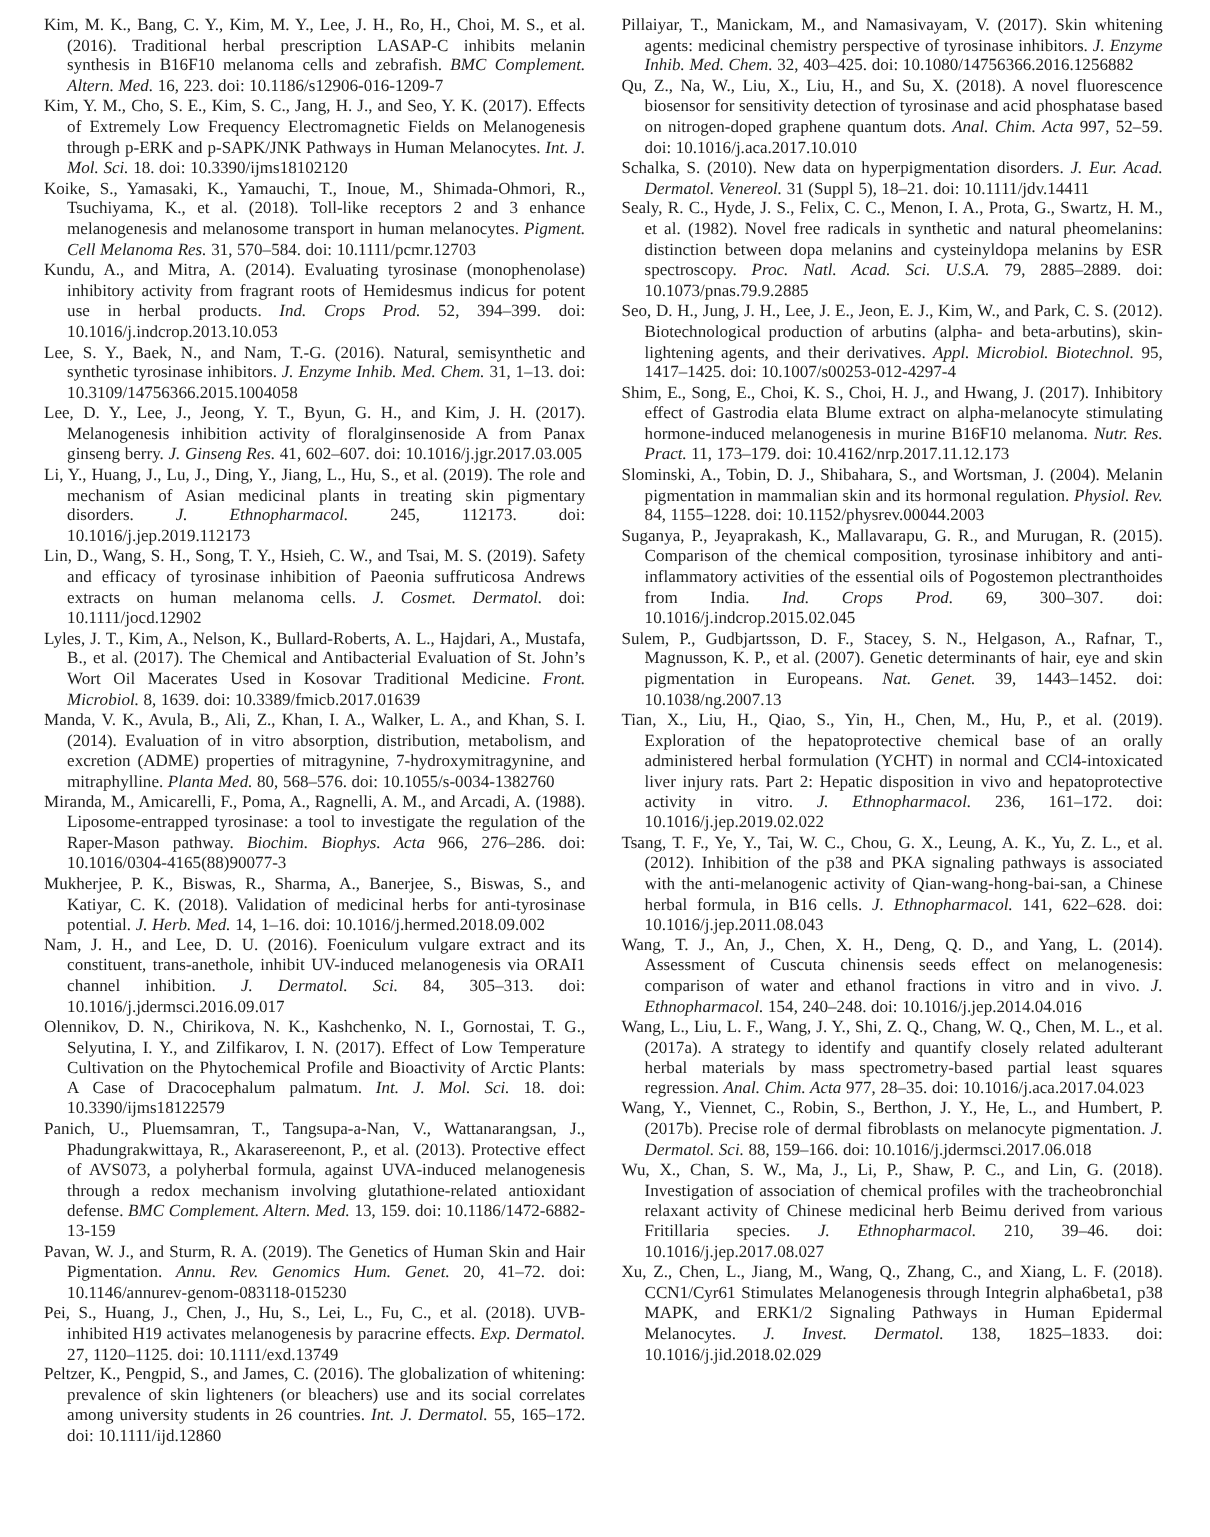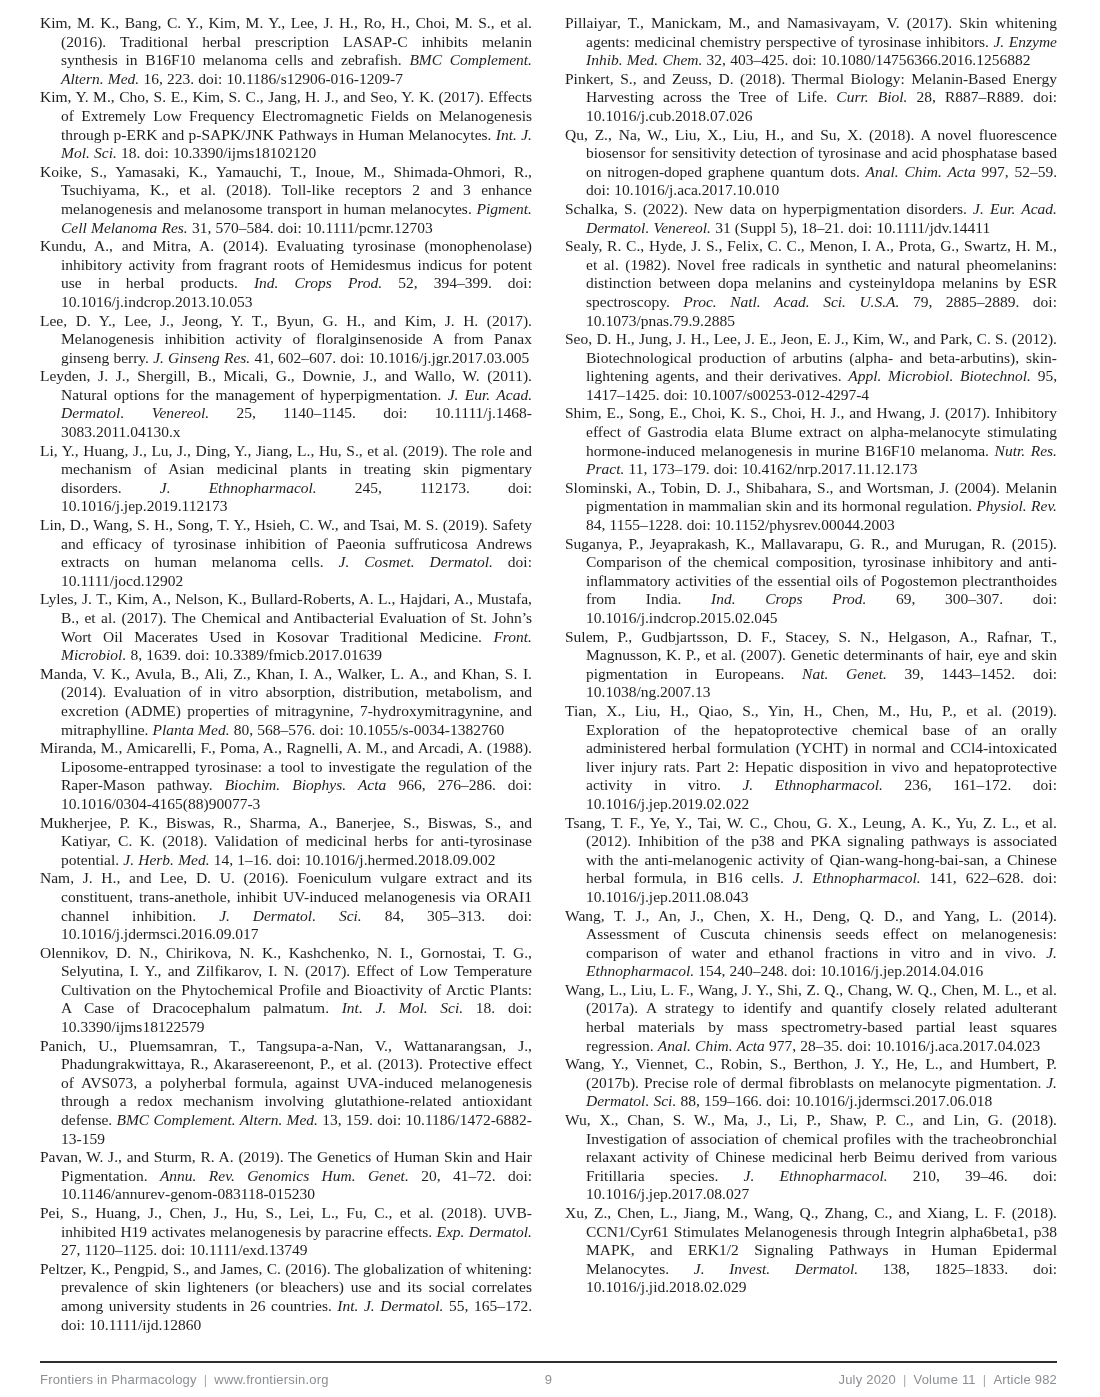--- a/index.html
+++ b/index.html
@@ -72,62 +72,49 @@
 <body>
 
 <div class="page">
 
   <div class="columns">
     <div class="col" id="col-left">
         <p class="ref"><span>Kim, M. K., Bang, C. Y., Kim, M. Y., Lee, J. H., Ro, H., Choi, M. S., et al. (2016). Traditional herbal prescription LASAP-C inhibits melanin synthesis in B16F10 melanoma cells and zebrafish. </span><i>BMC Complement. Altern. Med.</i><span> 16, 223. doi: 10.1186/s12906-016-1209-7</span></p>
         <p class="ref"><span>Kim, Y. M., Cho, S. E., Kim, S. C., Jang, H. J., and Seo, Y. K. (2017). Effects of Extremely Low Frequency Electromagnetic Fields on Melanogenesis through p-ERK and p-SAPK/JNK Pathways in Human Melanocytes. </span><i>Int. J. Mol. Sci.</i><span> 18. doi: 10.3390/ijms18102120</span></p>
         <p class="ref"><span>Koike, S., Yamasaki, K., Yamauchi, T., Inoue, M., Shimada-Ohmori, R., Tsuchiyama, K., et al. (2018). Toll-like receptors 2 and 3 enhance melanogenesis and melanosome transport in human melanocytes. </span><i>Pigment. Cell Melanoma Res.</i><span> 31, 570–584. doi: 10.1111/pcmr.12703</span></p>
         <p class="ref"><span>Kundu, A., and Mitra, A. (2014). Evaluating tyrosinase (monophenolase) inhibitory activity from fragrant roots of Hemidesmus indicus for potent use in herbal products. </span><i>Ind. Crops Prod.</i><span> 52, 394–399. doi: 10.1016/j.indcrop.2013.10.053</span></p>
+        <p class="ref"><span>Lee, S. Y., Baek, N., and Nam, T.-G. (2016). Natural, semisynthetic and synthetic tyrosinase inhibitors. </span><i>J. Enzyme Inhib. Med. Chem.</i><span> 31, 1–13. doi: 10.3109/14756366.2015.1004058</span></p>
         <p class="ref"><span>Lee, D. Y., Lee, J., Jeong, Y. T., Byun, G. H., and Kim, J. H. (2017). Melanogenesis inhibition activity of floralginsenoside A from Panax ginseng berry. </span><i>J. Ginseng Res.</i><span> 41, 602–607. doi: 10.1016/j.jgr.2017.03.005</span></p>
-        <p class="ref"><span>Leyden, J. J., Shergill, B., Micali, G., Downie, J., and Wallo, W. (2011). Natural options for the management of hyperpigmentation. </span><i>J. Eur. Acad. Dermatol. Venereol.</i><span> 25, 1140–1145. doi: 10.1111/j.1468-3083.2011.04130.x</span></p>
         <p class="ref"><span>Li, Y., Huang, J., Lu, J., Ding, Y., Jiang, L., Hu, S., et al. (2019). The role and mechanism of Asian medicinal plants in treating skin pigmentary disorders. </span><i>J. Ethnopharmacol.</i><span> 245, 112173. doi: 10.1016/j.jep.2019.112173</span></p>
         <p class="ref"><span>Lin, D., Wang, S. H., Song, T. Y., Hsieh, C. W., and Tsai, M. S. (2019). Safety and efficacy of tyrosinase inhibition of Paeonia suffruticosa Andrews extracts on human melanoma cells. </span><i>J. Cosmet. Dermatol.</i><span> doi: 10.1111/jocd.12902</span></p>
         <p class="ref"><span>Lyles, J. T., Kim, A., Nelson, K., Bullard-Roberts, A. L., Hajdari, A., Mustafa, B., et al. (2017). The Chemical and Antibacterial Evaluation of St. John’s Wort Oil Macerates Used in Kosovar Traditional Medicine. </span><i>Front. Microbiol.</i><span> 8, 1639. doi: 10.3389/fmicb.2017.01639</span></p>
         <p class="ref"><span>Manda, V. K., Avula, B., Ali, Z., Khan, I. A., Walker, L. A., and Khan, S. I. (2014). Evaluation of in vitro absorption, distribution, metabolism, and excretion (ADME) properties of mitragynine, 7-hydroxymitragynine, and mitraphylline. </span><i>Planta Med.</i><span> 80, 568–576. doi: 10.1055/s-0034-1382760</span></p>
         <p class="ref"><span>Miranda, M., Amicarelli, F., Poma, A., Ragnelli, A. M., and Arcadi, A. (1988). Liposome-entrapped tyrosinase: a tool to investigate the regulation of the Raper-Mason pathway. </span><i>Biochim. Biophys. Acta</i><span> 966, 276–286. doi: 10.1016/0304-4165(88)90077-3</span></p>
         <p class="ref"><span>Mukherjee, P. K., Biswas, R., Sharma, A., Banerjee, S., Biswas, S., and Katiyar, C. K. (2018). Validation of medicinal herbs for anti-tyrosinase potential. </span><i>J. Herb. Med.</i><span> 14, 1–16. doi: 10.1016/j.hermed.2018.09.002</span></p>
         <p class="ref"><span>Nam, J. H., and Lee, D. U. (2016). Foeniculum vulgare extract and its constituent, trans-anethole, inhibit UV-induced melanogenesis via ORAI1 channel inhibition. </span><i>J. Dermatol. Sci.</i><span> 84, 305–313. doi: 10.1016/j.jdermsci.2016.09.017</span></p>
         <p class="ref"><span>Olennikov, D. N., Chirikova, N. K., Kashchenko, N. I., Gornostai, T. G., Selyutina, I. Y., and Zilfikarov, I. N. (2017). Effect of Low Temperature Cultivation on the Phytochemical Profile and Bioactivity of Arctic Plants: A Case of Dracocephalum palmatum. </span><i>Int. J. Mol. Sci.</i><span> 18. doi: 10.3390/ijms18122579</span></p>
         <p class="ref"><span>Panich, U., Pluemsamran, T., Tangsupa-a-Nan, V., Wattanarangsan, J., Phadungrakwittaya, R., Akarasereenont, P., et al. (2013). Protective effect of AVS073, a polyherbal formula, against UVA-induced melanogenesis through a redox mechanism involving glutathione-related antioxidant defense. </span><i>BMC Complement. Altern. Med.</i><span> 13, 159. doi: 10.1186/1472-6882-13-159</span></p>
         <p class="ref"><span>Pavan, W. J., and Sturm, R. A. (2019). The Genetics of Human Skin and Hair Pigmentation. </span><i>Annu. Rev. Genomics Hum. Genet.</i><span> 20, 41–72. doi: 10.1146/annurev-genom-083118-015230</span></p>
         <p class="ref"><span>Pei, S., Huang, J., Chen, J., Hu, S., Lei, L., Fu, C., et al. (2018). UVB-inhibited H19 activates melanogenesis by paracrine effects. </span><i>Exp. Dermatol.</i><span> 27, 1120–1125. doi: 10.1111/exd.13749</span></p>
         <p class="ref"><span>Peltzer, K., Pengpid, S., and James, C. (2016). The globalization of whitening: prevalence of skin lighteners (or bleachers) use and its social correlates among university students in 26 countries. </span><i>Int. J. Dermatol.</i><span> 55, 165–172. doi: 10.1111/ijd.12860</span></p>
       </div>
     <div class="col" id="col-right">
         <p class="ref"><span>Pillaiyar, T., Manickam, M., and Namasivayam, V. (2017). Skin whitening agents: medicinal chemistry perspective of tyrosinase inhibitors. </span><i>J. Enzyme Inhib. Med. Chem.</i><span> 32, 403–425. doi: 10.1080/14756366.2016.1256882</span></p>
-        <p class="ref"><span>Pinkert, S., and Zeuss, D. (2018). Thermal Biology: Melanin-Based Energy Harvesting across the Tree of Life. </span><i>Curr. Biol.</i><span> 28, R887–R889. doi: 10.1016/j.cub.2018.07.026</span></p>
         <p class="ref"><span>Qu, Z., Na, W., Liu, X., Liu, H., and Su, X. (2018). A novel fluorescence biosensor for sensitivity detection of tyrosinase and acid phosphatase based on nitrogen-doped graphene quantum dots. </span><i>Anal. Chim. Acta</i><span> 997, 52–59. doi: 10.1016/j.aca.2017.10.010</span></p>
-        <p class="ref"><span>Schalka, S. (2022). New data on hyperpigmentation disorders. </span><i>J. Eur. Acad. Dermatol. Venereol.</i><span> 31 (Suppl 5), 18–21. doi: 10.1111/jdv.14411</span></p>
+        <p class="ref"><span>Schalka, S. (2010). New data on hyperpigmentation disorders. </span><i>J. Eur. Acad. Dermatol. Venereol.</i><span> 31 (Suppl 5), 18–21. doi: 10.1111/jdv.14411</span></p>
         <p class="ref"><span>Sealy, R. C., Hyde, J. S., Felix, C. C., Menon, I. A., Prota, G., Swartz, H. M., et al. (1982). Novel free radicals in synthetic and natural pheomelanins: distinction between dopa melanins and cysteinyldopa melanins by ESR spectroscopy. </span><i>Proc. Natl. Acad. Sci. U.S.A.</i><span> 79, 2885–2889. doi: 10.1073/pnas.79.9.2885</span></p>
         <p class="ref"><span>Seo, D. H., Jung, J. H., Lee, J. E., Jeon, E. J., Kim, W., and Park, C. S. (2012). Biotechnological production of arbutins (alpha- and beta-arbutins), skin-lightening agents, and their derivatives. </span><i>Appl. Microbiol. Biotechnol.</i><span> 95, 1417–1425. doi: 10.1007/s00253-012-4297-4</span></p>
         <p class="ref"><span>Shim, E., Song, E., Choi, K. S., Choi, H. J., and Hwang, J. (2017). Inhibitory effect of Gastrodia elata Blume extract on alpha-melanocyte stimulating hormone-induced melanogenesis in murine B16F10 melanoma. </span><i>Nutr. Res. Pract.</i><span> 11, 173–179. doi: 10.4162/nrp.2017.11.12.173</span></p>
         <p class="ref"><span>Slominski, A., Tobin, D. J., Shibahara, S., and Wortsman, J. (2004). Melanin pigmentation in mammalian skin and its hormonal regulation. </span><i>Physiol. Rev.</i><span> 84, 1155–1228. doi: 10.1152/physrev.00044.2003</span></p>
         <p class="ref"><span>Suganya, P., Jeyaprakash, K., Mallavarapu, G. R., and Murugan, R. (2015). Comparison of the chemical composition, tyrosinase inhibitory and anti-inflammatory activities of the essential oils of Pogostemon plectranthoides from India. </span><i>Ind. Crops Prod.</i><span> 69, 300–307. doi: 10.1016/j.indcrop.2015.02.045</span></p>
         <p class="ref"><span>Sulem, P., Gudbjartsson, D. F., Stacey, S. N., Helgason, A., Rafnar, T., Magnusson, K. P., et al. (2007). Genetic determinants of hair, eye and skin pigmentation in Europeans. </span><i>Nat. Genet.</i><span> 39, 1443–1452. doi: 10.1038/ng.2007.13</span></p>
         <p class="ref"><span>Tian, X., Liu, H., Qiao, S., Yin, H., Chen, M., Hu, P., et al. (2019). Exploration of the hepatoprotective chemical base of an orally administered herbal formulation (YCHT) in normal and CCl4-intoxicated liver injury rats. Part 2: Hepatic disposition in vivo and hepatoprotective activity in vitro. </span><i>J. Ethnopharmacol.</i><span> 236, 161–172. doi: 10.1016/j.jep.2019.02.022</span></p>
         <p class="ref"><span>Tsang, T. F., Ye, Y., Tai, W. C., Chou, G. X., Leung, A. K., Yu, Z. L., et al. (2012). Inhibition of the p38 and PKA signaling pathways is associated with the anti-melanogenic activity of Qian-wang-hong-bai-san, a Chinese herbal formula, in B16 cells. </span><i>J. Ethnopharmacol.</i><span> 141, 622–628. doi: 10.1016/j.jep.2011.08.043</span></p>
         <p class="ref"><span>Wang, T. J., An, J., Chen, X. H., Deng, Q. D., and Yang, L. (2014). Assessment of Cuscuta chinensis seeds effect on melanogenesis: comparison of water and ethanol fractions in vitro and in vivo. </span><i>J. Ethnopharmacol.</i><span> 154, 240–248. doi: 10.1016/j.jep.2014.04.016</span></p>
         <p class="ref"><span>Wang, L., Liu, L. F., Wang, J. Y., Shi, Z. Q., Chang, W. Q., Chen, M. L., et al. (2017a). A strategy to identify and quantify closely related adulterant herbal materials by mass spectrometry-based partial least squares regression. </span><i>Anal. Chim. Acta</i><span> 977, 28–35. doi: 10.1016/j.aca.2017.04.023</span></p>
         <p class="ref"><span>Wang, Y., Viennet, C., Robin, S., Berthon, J. Y., He, L., and Humbert, P. (2017b). Precise role of dermal fibroblasts on melanocyte pigmentation. </span><i>J. Dermatol. Sci.</i><span> 88, 159–166. doi: 10.1016/j.jdermsci.2017.06.018</span></p>
         <p class="ref"><span>Wu, X., Chan, S. W., Ma, J., Li, P., Shaw, P. C., and Lin, G. (2018). Investigation of association of chemical profiles with the tracheobronchial relaxant activity of Chinese medicinal herb Beimu derived from various Fritillaria species. </span><i>J. Ethnopharmacol.</i><span> 210, 39–46. doi: 10.1016/j.jep.2017.08.027</span></p>
         <p class="ref"><span>Xu, Z., Chen, L., Jiang, M., Wang, Q., Zhang, C., and Xiang, L. F. (2018). CCN1/Cyr61 Stimulates Melanogenesis through Integrin alpha6beta1, p38 MAPK, and ERK1/2 Signaling Pathways in Human Epidermal Melanocytes. </span><i>J. Invest. Dermatol.</i><span> 138, 1825–1833. doi: 10.1016/j.jid.2018.02.029</span></p>
       </div>
   </div>
 
-  <div class="footer">
-    <hr class="footer-rule">
-    <div class="footer-row">
-      <div class="footer-left">
-        <span>Frontiers in Pharmacology</span><span class="sep">|</span><span>www.frontiersin.org</span>
-      </div>
-      <div class="footer-center">9</div>
-      <div class="footer-right">
-        <span>July 2020</span><span class="sep">|</span><span>Volume 11</span><span class="sep">|</span><span>Article 982</span>
-      </div>
-    </div>
-  </div>
 
 </div>
 
 </body></html>

